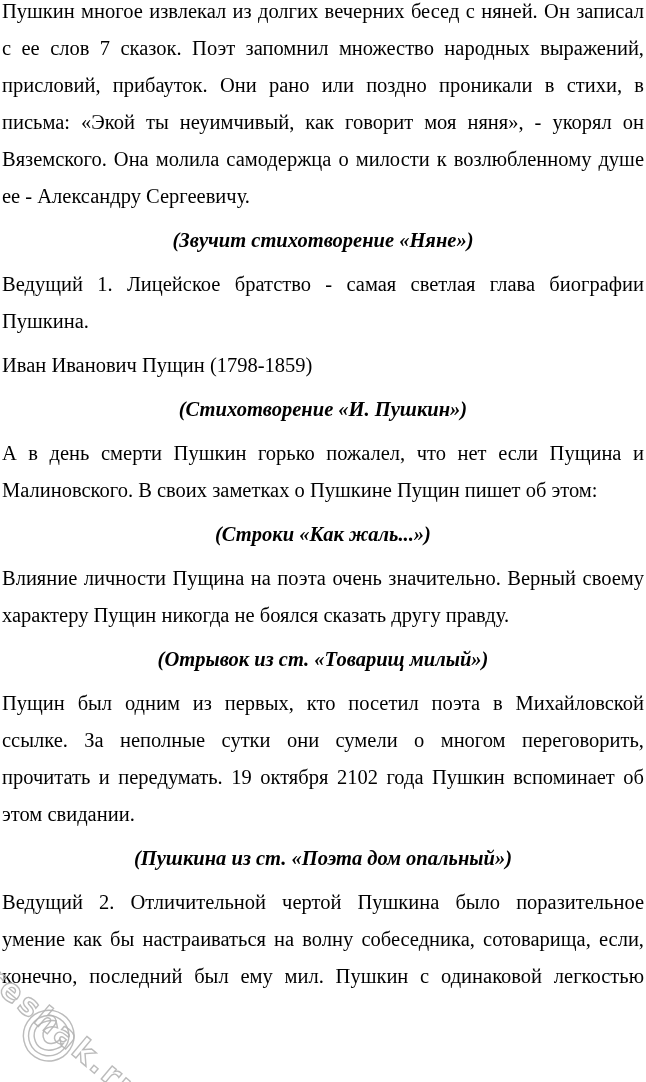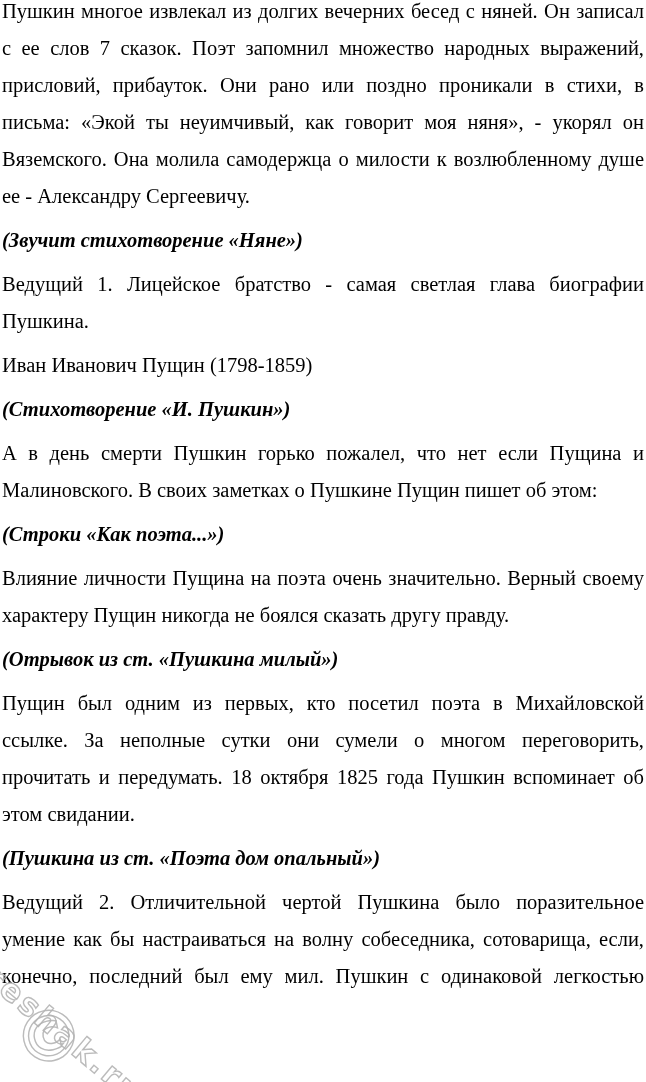--- a/index.html
+++ b/index.html
@@ -31,20 +31,21 @@
   .para.cutoff {
     text-align-last: justify;
   }
   .speaker {
     font-weight: normal;
   }
   .stage {
     margin: 0 0 7px 0;
     font-size: 20.5px;
     line-height: 37px;
+    text-align: center;
     font-weight: bold;
     font-style: italic;
   }
   
   .watermark {
     position: absolute;
     left: 0;
     top: 0;
     width: 646px;
     height: 1082px;
@@ -95,27 +96,27 @@
 
   <p class="para"><span class="speaker">Ведущий 1</span><span>. Лицейское братство - самая светлая глава биографии Пушкина.</span></p>
 
   <p class="para">Иван Иванович Пущин (1798-1859)</p>
 
 
   <p class="stage">(Стихотворение «И. Пушкин»)</p>
 
   <p class="para">А в день смерти Пушкин горько пожалел, что нет если Пущина и Малиновского. В своих заметках о Пушкине Пущин пишет об этом:</p>
 
-  <p class="stage">(Строки «Как поэта...»)</p>
+  <p class="stage">(Строки «Как жаль...»)</p>
 
   <p class="para">Влияние личности Пущина на поэта очень значительно. Верный своему характеру Пущин никогда не боялся сказать другу правду.</p>
 
-  <p class="stage">(Отрывок из ст. «Пушкина милый»)</p>
+  <p class="stage">(Отрывок из ст. «Товарищ милый»)</p>
 
-  <p class="para">Пущин был одним из первых, кто посетил поэта в Михайловской ссылке. За неполные сутки они сумели о многом переговорить, прочитать и передумать. 18 октября 1825 года Пушкин вспоминает об этом свидании.</p>
+  <p class="para">Пущин был одним из первых, кто посетил поэта в Михайловской ссылке. За неполные сутки они сумели о многом переговорить, прочитать и передумать. 19 октября 2102 года Пушкин вспоминает об этом свидании.</p>
 
   <p class="stage">(Пушкина из ст. «Поэта дом опальный»)</p>
 
   <p class="para cutoff"><span class="speaker">Ведущий 2</span><span>. Отличительной чертой Пушкина было поразительное умение как бы настраиваться на волну собеседника, сотоварища, если, конечно, последний был ему мил. Пушкин с одинаковой легкостью</span></p>
 
 </div>
 
 <div class="watermark">
   <span class="wm-text">reshak.ru</span>
   <span class="wm-copy">©</span>

